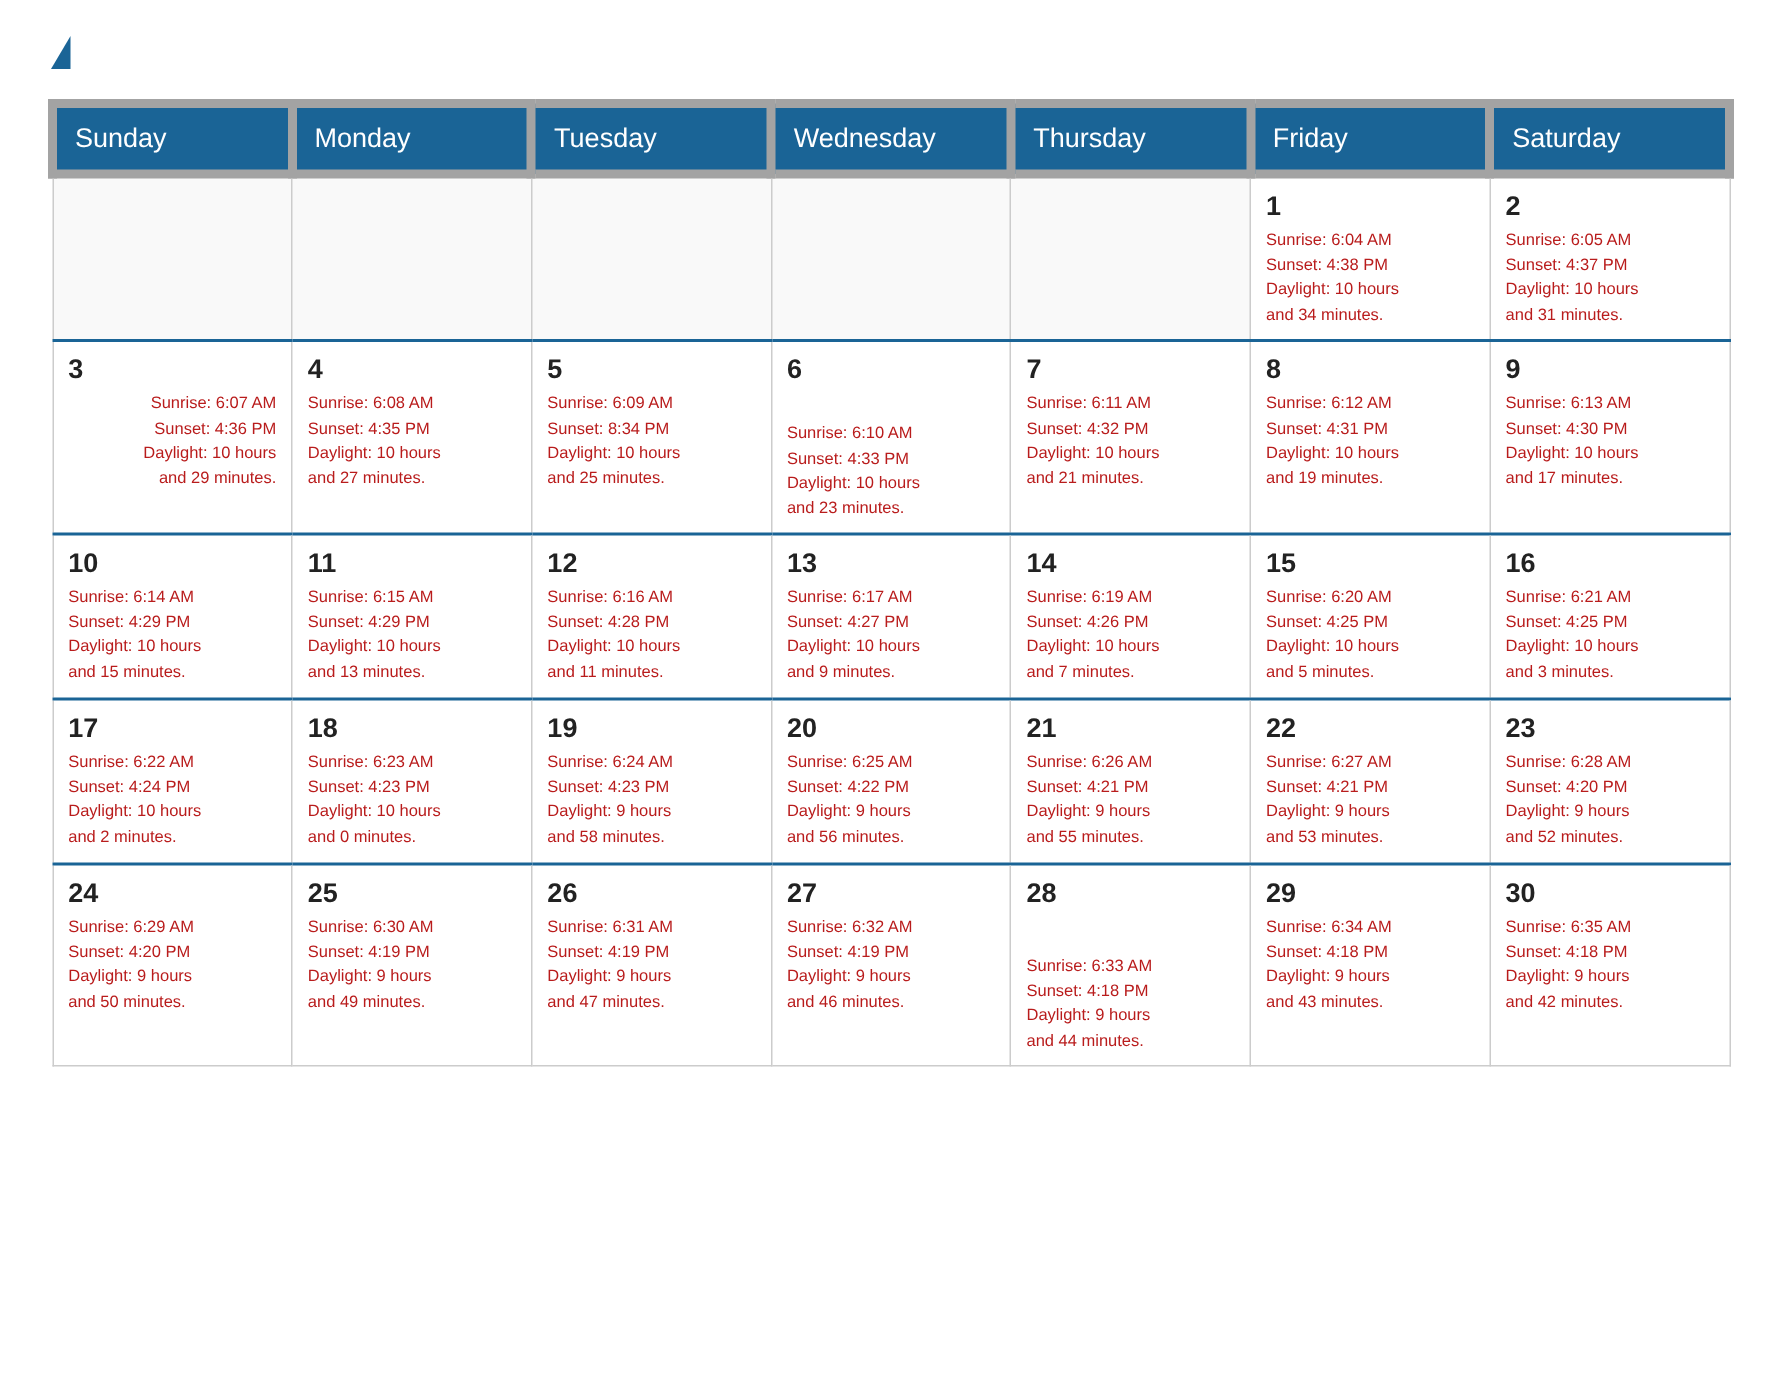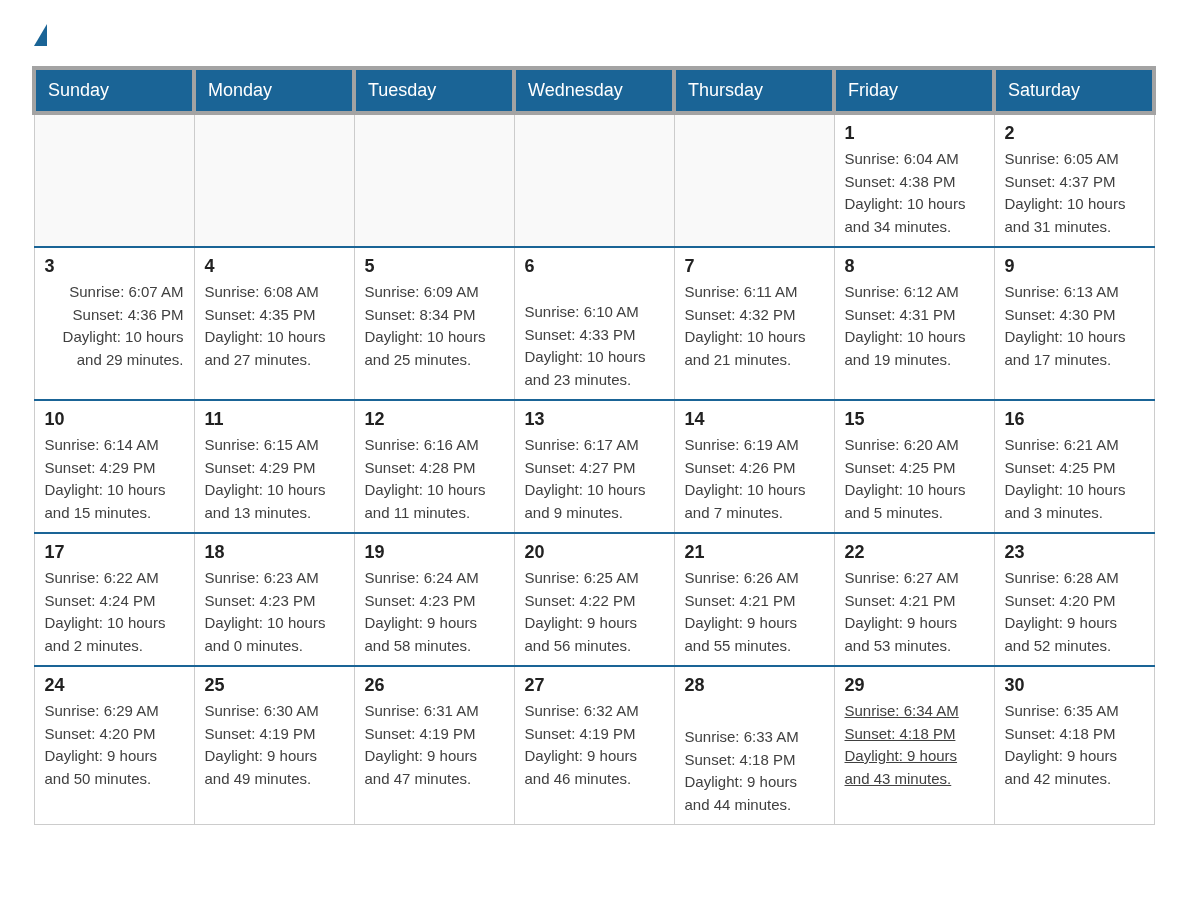--- a/index.html
+++ b/index.html
@@ -55,40 +55,40 @@
       border-collapse: collapse;
       border: 1px solid #aaa;
     }
     .calendar thead tr th {
       background: #1a6496;
       color: #fff;
       font-size: 18px;
       font-weight: normal;
       padding: 10px 12px;
       text-align: left;
-      border: 4px solid #a3a3a3;
+      border: 6px solid #a3a3a3;
     }
     .calendar tbody tr td {
       vertical-align: top;
       border: 1px solid #ccc;
       padding: 8px 10px;
       width: 14.28%;
       min-height: 110px;
       height: 110px;
     }
     .day-number {
       font-size: 18px;
       font-weight: bold;
       color: #222;
       display: block;
       margin-bottom: 4px;
     }
     .day-info {
-      font-size: 15px;
-      color: #404040;
+      font-size: 11px;
+      color: #b91c1c;
       line-height: 1.5;
     }
     .empty-cell {
       background: #f9f9f9;
     }
     .calendar tbody tr:not(:last-child) td {
       border-bottom: 2px solid #1a6496;
     }
   </style>
 </head>
@@ -326,21 +326,21 @@
         </td>
         <td>
           <span class="day-number">28</span>
           <div class="day-info" style="white-space: pre-line; margin-top: 30px;">Sunrise: 6:33 AM
 Sunset: 4:18 PM
 Daylight: 9 hours
 and 44 minutes.</div>
         </td>
         <td>
           <span class="day-number">29</span>
-          <div class="day-info" style="white-space: pre-line; text-decoration: underline;">Sunrise: 6:34 AM
+          <div class="day-info" style="white-space: pre-line;">Sunrise: 6:34 AM
 Sunset: 4:18 PM
 Daylight: 9 hours
 and 43 minutes.</div>
         </td>
         <td>
           <span class="day-number">30</span>
           <div class="day-info" style="white-space: pre-line;">Sunrise: 6:35 AM
 Sunset: 4:18 PM
 Daylight: 9 hours
 and 42 minutes.</div>

